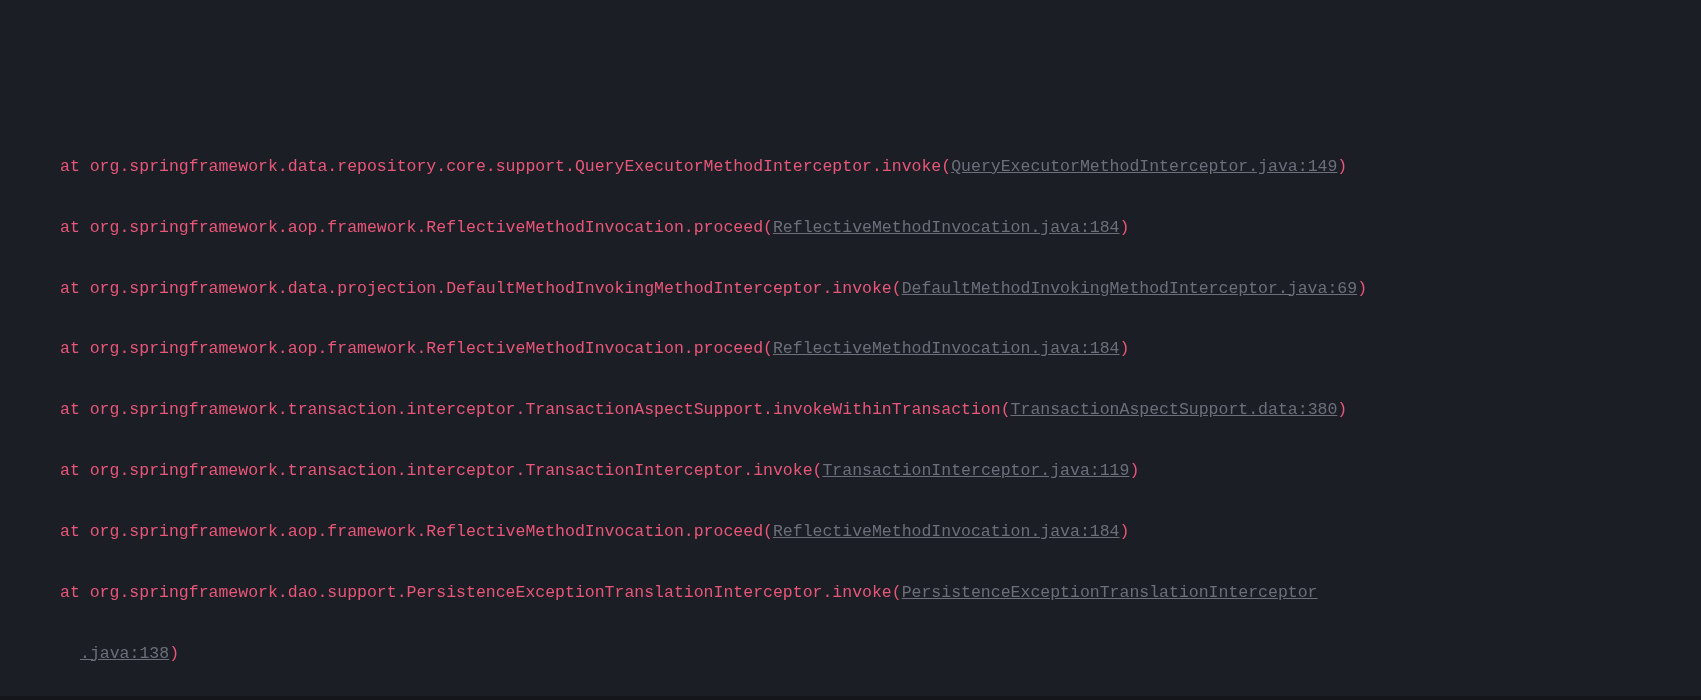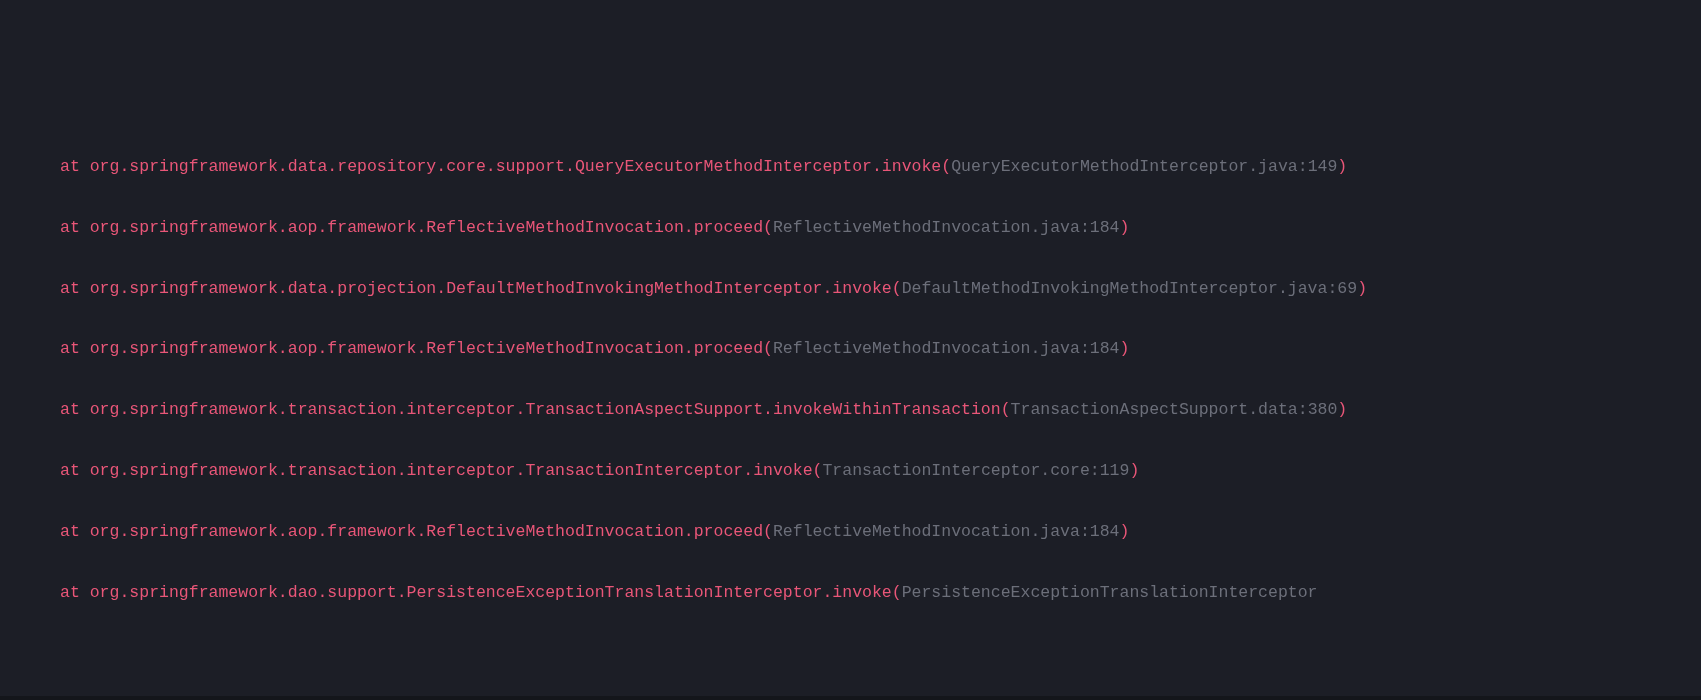--- a/index.html
+++ b/index.html
@@ -11,20 +11,21 @@
     line-height: 30.4px;
     padding: 0 8px 4px 20px;
     white-space: pre;
     overflow: hidden;
     width: 1701px;
     height: 700px;
   }
   .line { display: block; }
   .link {
     color: #6c6f7a;
+    text-decoration: underline;
     cursor: pointer;
     margin-top: 32px;
   }
   .indent1 { padding-left: 40px; }
   .continuation { padding-left: 60px; }
   .bottom-bar {
     position: fixed;
     left: 0; right: 0; bottom: 0;
     height: 4px;
     background: #14161b;
@@ -34,23 +35,24 @@
 <body>
 
 
 
 <div>
 <span class="line indent1"><span>at </span><span>org.springframework.data.repository.core.support.QueryExecutorMethodInterceptor.invoke(</span><span class="link">QueryExecutorMethodInterceptor.java:149</span><span>)</span></span>
 <span class="line indent1"><span>at </span><span>org.springframework.aop.framework.ReflectiveMethodInvocation.proceed(</span><span class="link">ReflectiveMethodInvocation.java:184</span><span>)</span></span>
 <span class="line indent1"><span>at </span><span>org.springframework.data.projection.DefaultMethodInvokingMethodInterceptor.invoke(</span><span class="link">DefaultMethodInvokingMethodInterceptor.java:69</span><span>)</span></span>
 <span class="line indent1"><span>at </span><span>org.springframework.aop.framework.ReflectiveMethodInvocation.proceed(</span><span class="link">ReflectiveMethodInvocation.java:184</span><span>)</span></span>
 <span class="line indent1"><span>at </span><span>org.springframework.transaction.interceptor.TransactionAspectSupport.invokeWithinTransaction(</span><span class="link">TransactionAspectSupport.data:380</span><span>)</span></span>
-<span class="line indent1"><span>at </span><span>org.springframework.transaction.interceptor.TransactionInterceptor.invoke(</span><span class="link">TransactionInterceptor.core:119</span><span>)</span></span>
+<span class="line indent1"><span>at </span><span>org.springframework.transaction.interceptor.TransactionInterceptor.invoke(</span><span class="link">TransactionInterceptor.java:119</span><span>)</span></span>
 <span class="line indent1"><span>at </span><span>org.springframework.aop.framework.ReflectiveMethodInvocation.proceed(</span><span class="link">ReflectiveMethodInvocation.java:184</span><span>)</span></span>
 <span class="line indent1"><span>at </span><span>org.springframework.dao.support.PersistenceExceptionTranslationInterceptor.invoke(</span><span class="link">PersistenceExceptionTranslationInterceptor</span><span></span></span>
+<span class="line continuation"><span class="link">.java:138</span><span>)</span></span>
 <span class="line indent1"></span>
 
 
 
 
 
 
 
 
 

